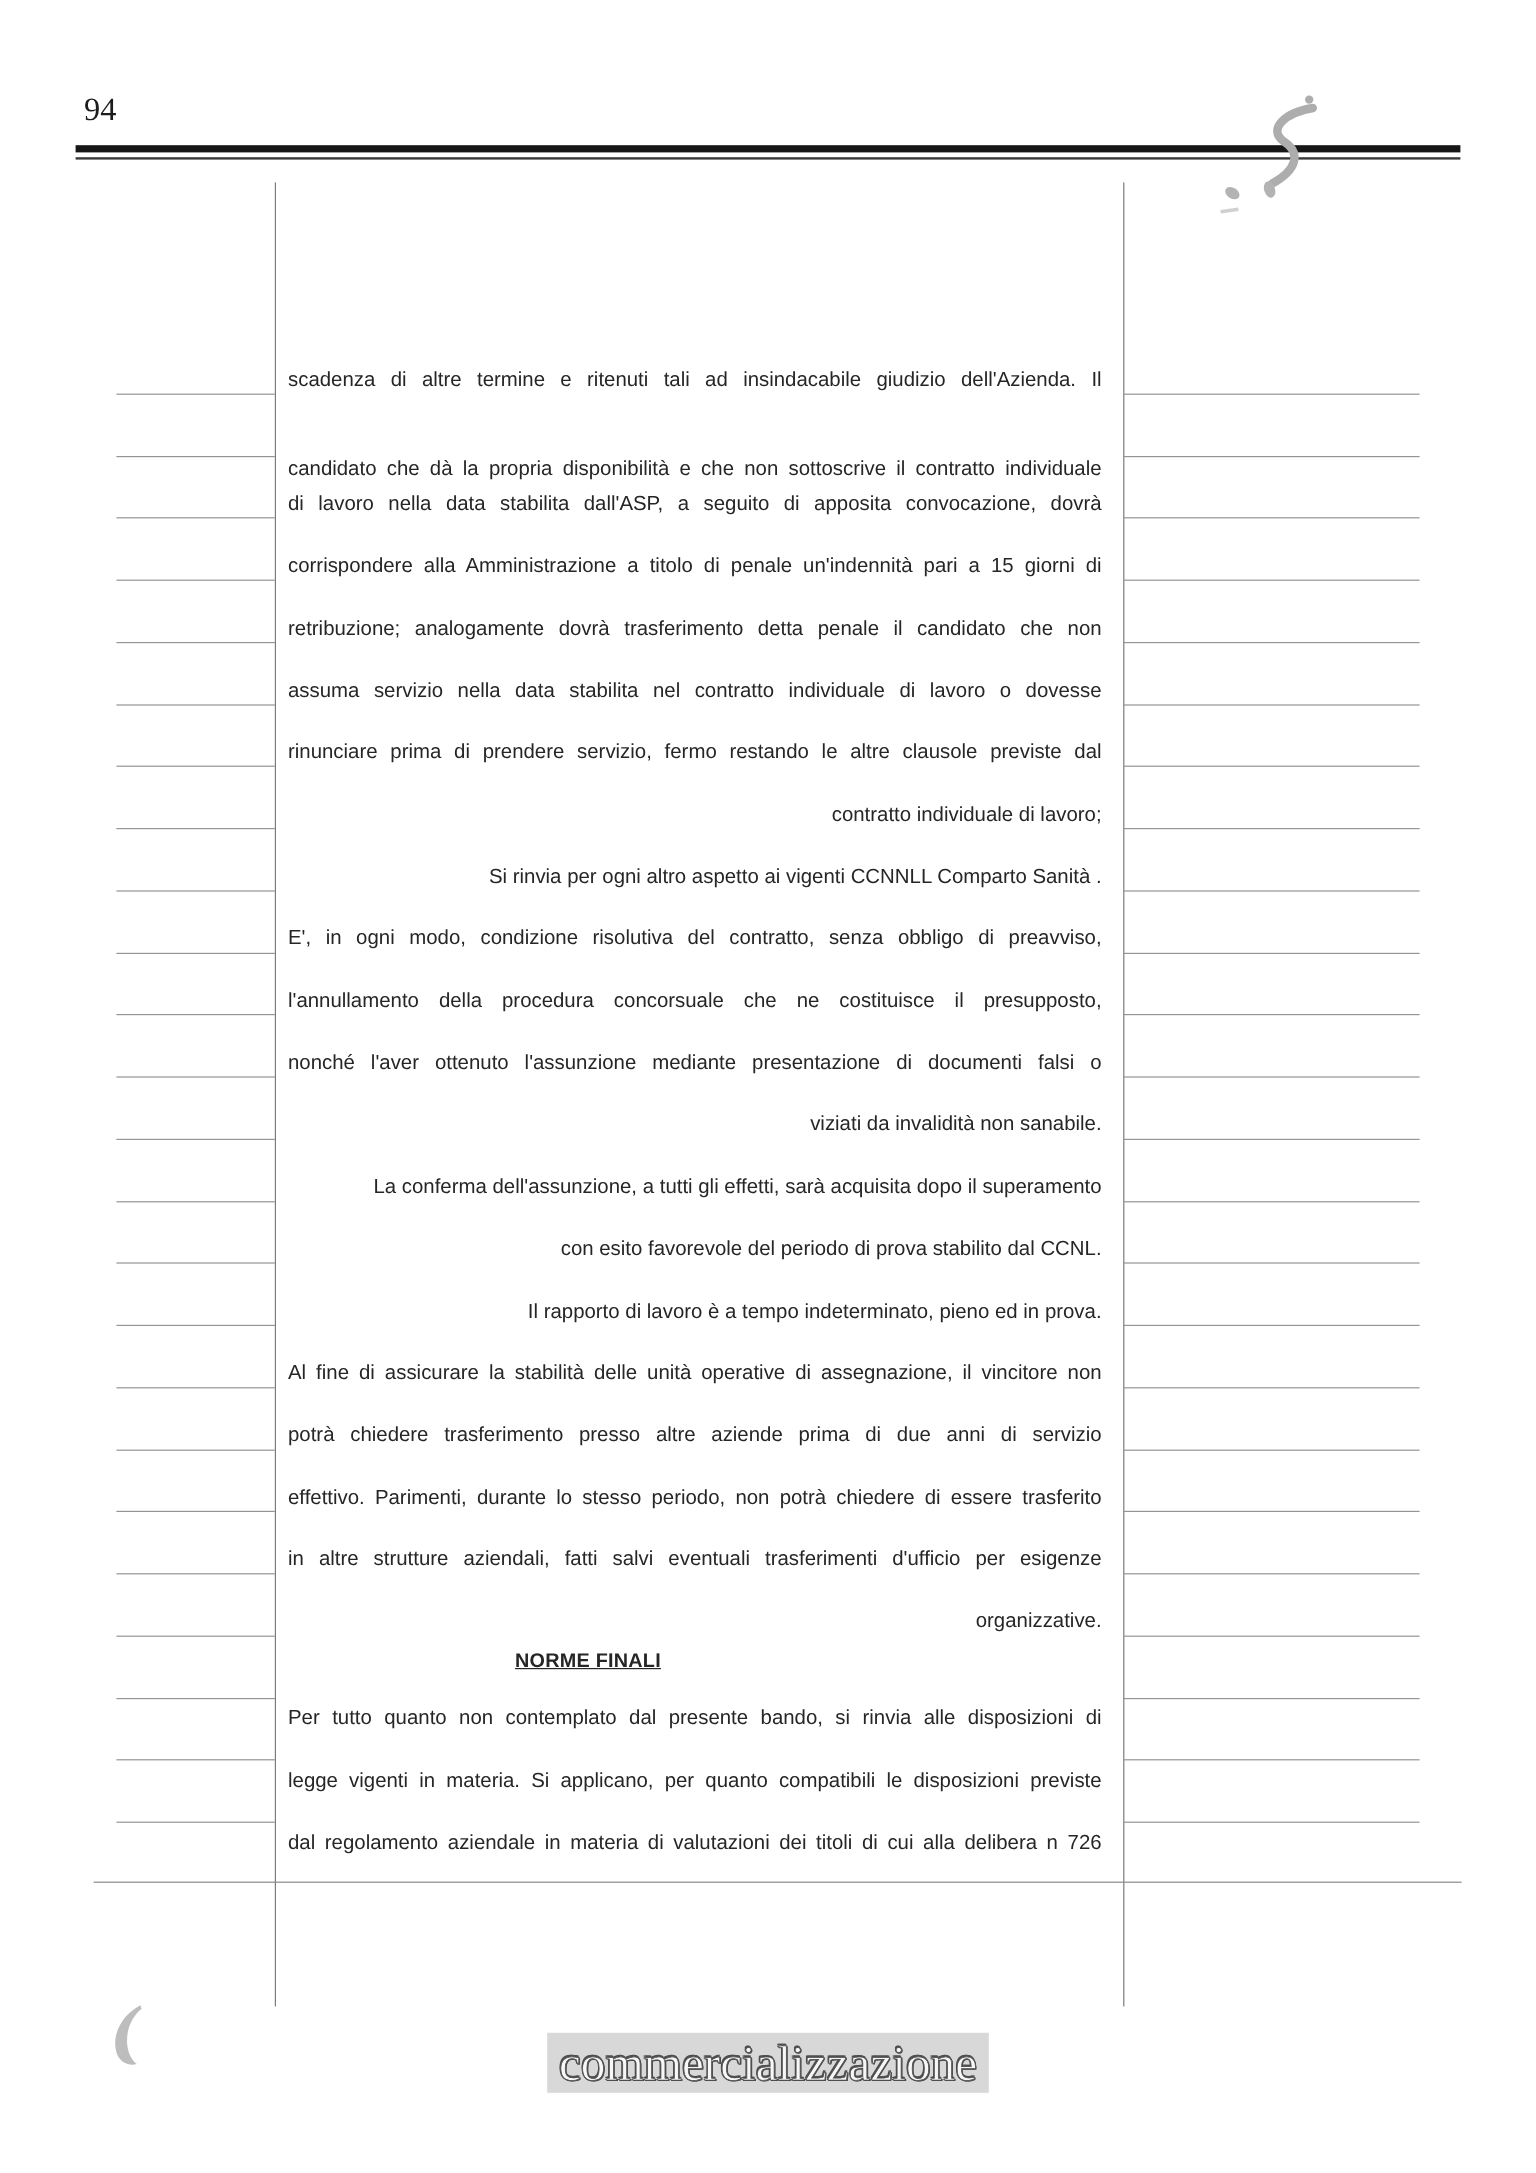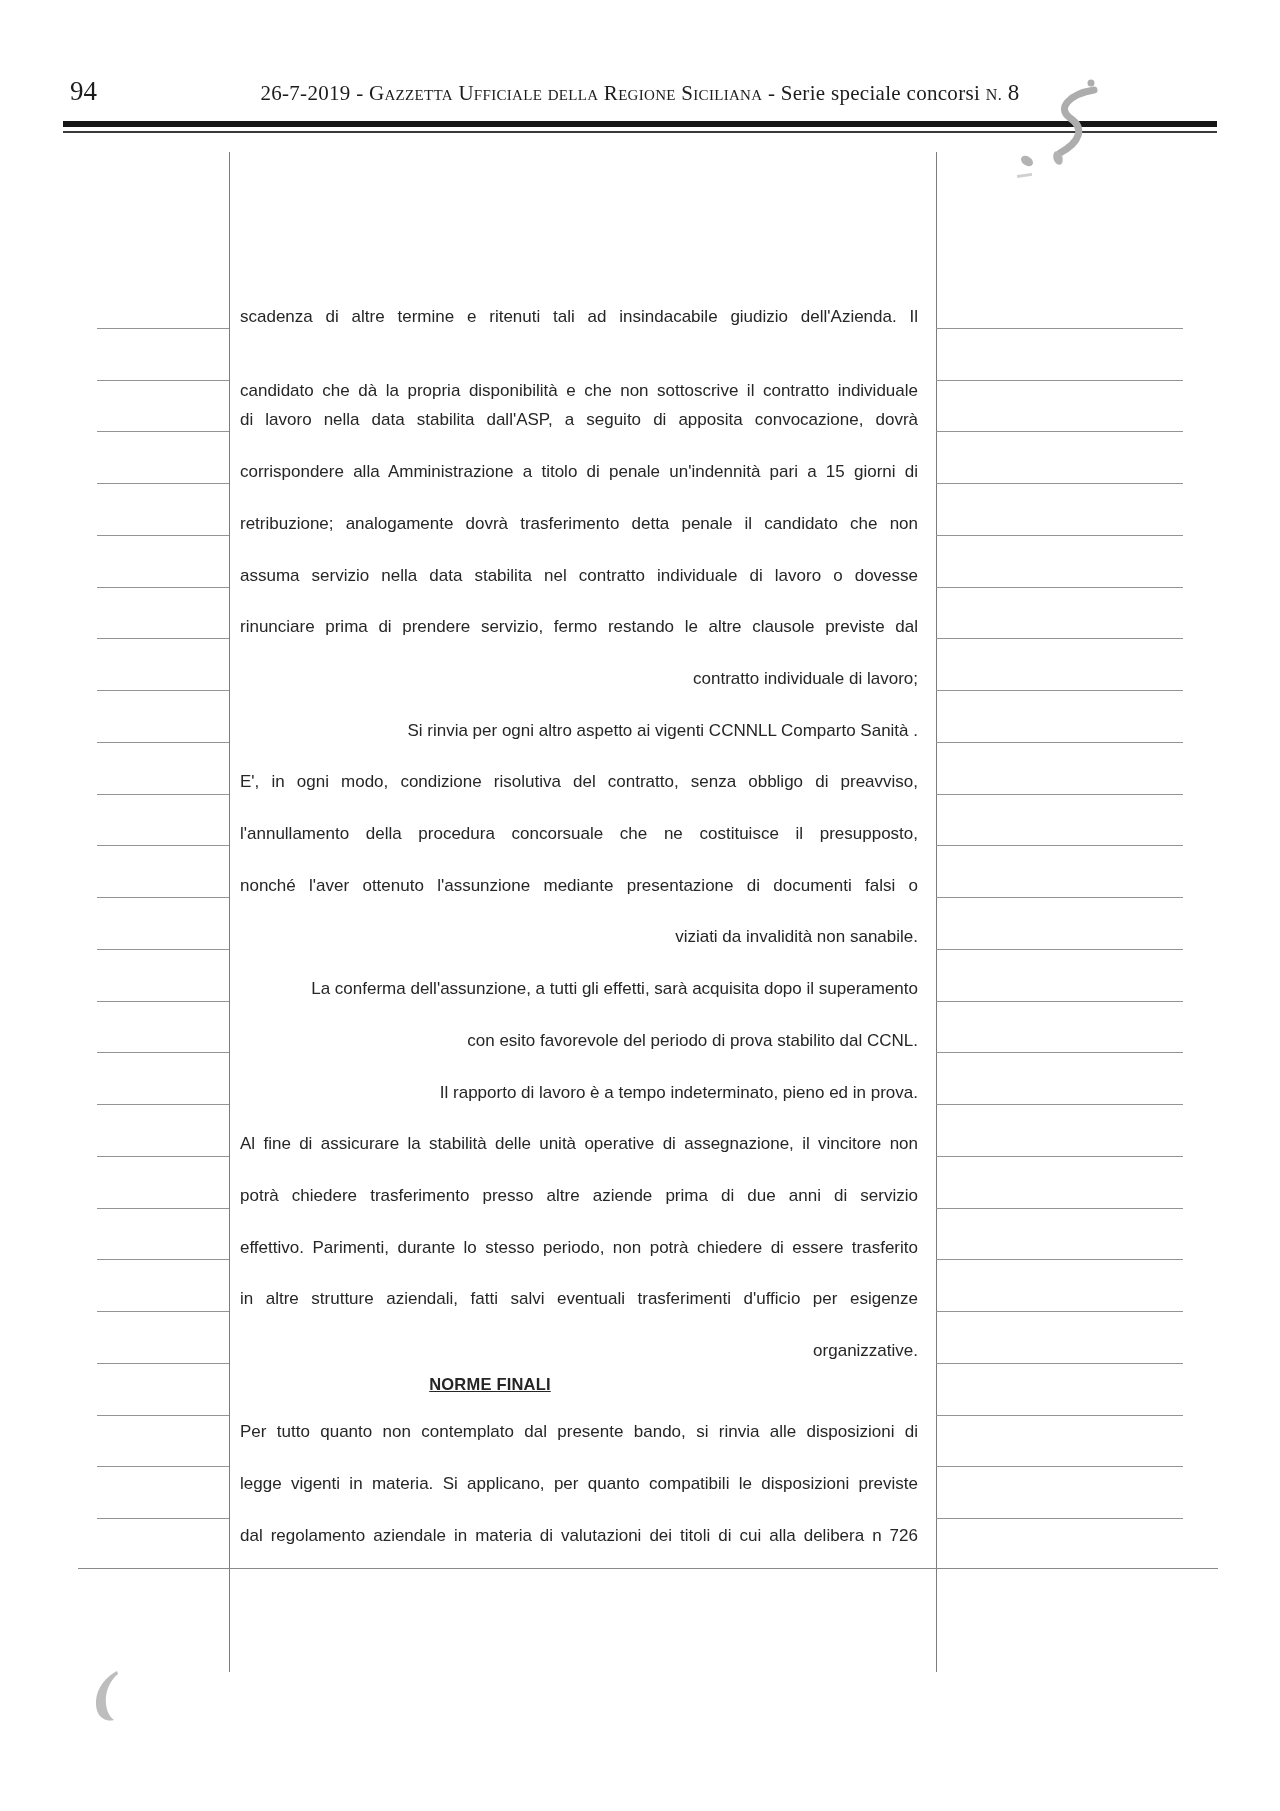--- a/index.html
+++ b/index.html
@@ -57,21 +57,20 @@
   }
   .wm1 { font-size:41px; transform:scaleX(0.78); transform-origin:center; }
   .wm2 { font-size:41px; margin-top:0px; }
 </style>
 </head>
 <body>
 
 <div class="page">
 
   <div class="pagenum">94</div>
-  <div class="htitle"><span>26-7-2019</span><span> - </span><span class="sc">Gazzetta Ufficiale della Regione Siciliana</span><span> - Serie speciale concorsi</span>&nbsp;<span class="issue-label">N.</span>&nbsp;<span class="issue-number">8</span></div>
   <div class="rule-thick"></div>
   <div class="rule-thin"></div>
 
   <svg class="wm-script" width="110" height="115" viewBox="0 0 110 115">
     <path d="M 82,22 C 58,26 44,40 58,50 C 73,60 68,74 48,85" fill="none" stroke="#adadad" stroke-width="7" stroke-linecap="round"></path>
     <circle cx="79" cy="15" r="3.5" fill="#adadad"></circle>
     <ellipse cx="46" cy="90" rx="4.5" ry="7" fill="#b3b3b3" transform="rotate(-18 46 90)"></ellipse>
     <ellipse cx="15" cy="93" rx="6.5" ry="4.5" fill="#b3b3b3" transform="rotate(32 15 93)"></ellipse>
     <rect x="5" y="106" width="15" height="3" fill="#d0d0d0" transform="rotate(-8 12 107)"></rect>
   </svg>
@@ -156,15 +155,16 @@
       <div class="tl just" style="top: 1421px;">Per tutto quanto non contemplato dal presente bando, si rinvia alle disposizioni di</div>
       <div class="tl just" style="top: 1473px;">legge vigenti in materia. Si applicano, per quanto compatibili le disposizioni previste</div>
       <div class="tl just" style="top: 1525px;">dal regolamento aziendale in materia di valutazioni dei titoli di cui alla delibera n 726</div>
     </div>
 
   <svg class="wm-crescent" width="36" height="56" viewBox="0 0 36 56">
     <path d="M 27,3 C 10,12 2,30 8,45 C 11,51 18,54 24,52 C 13,44 12,19 28,6 Z" fill="#bdbdbd"></path>
   </svg>
 
   <div class="wm">
+    <div><span class="wm-line wm2">commercializzazione</span></div>
   </div>
 
 </div>
 
 </body></html>

